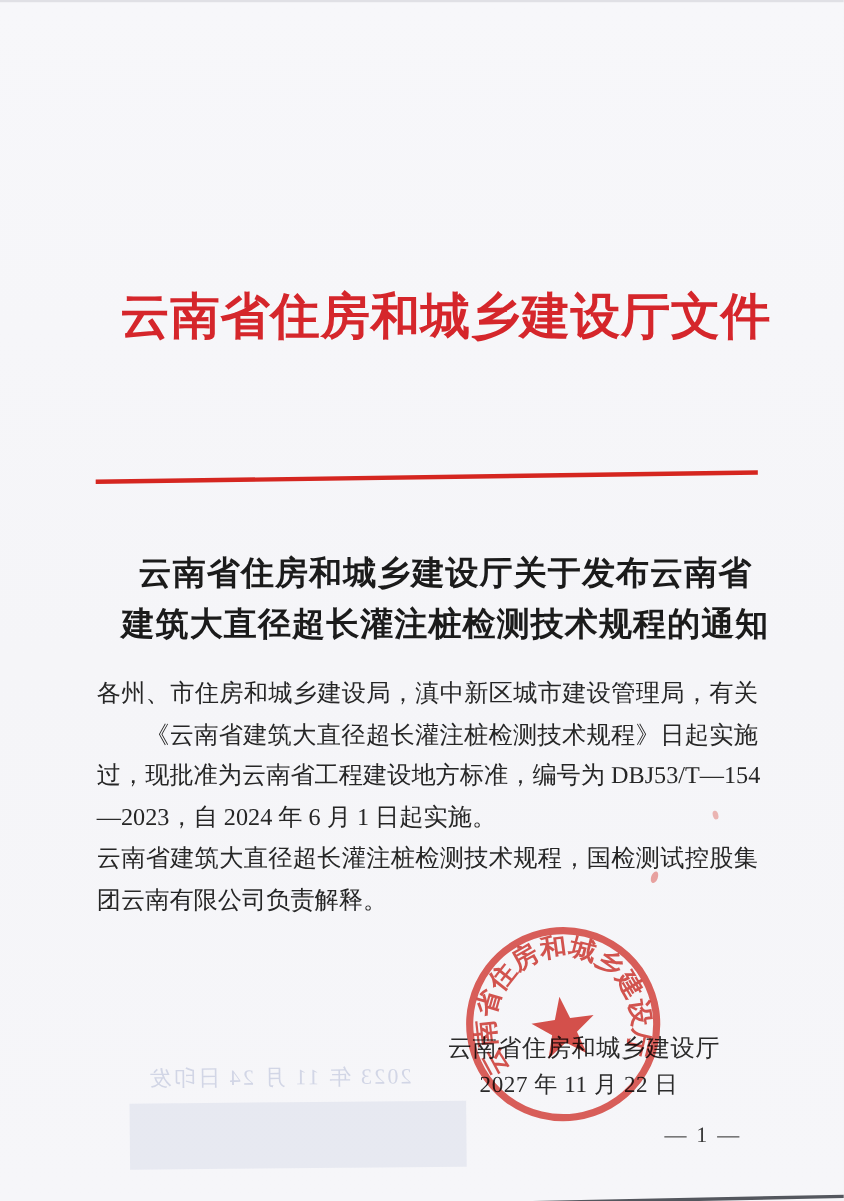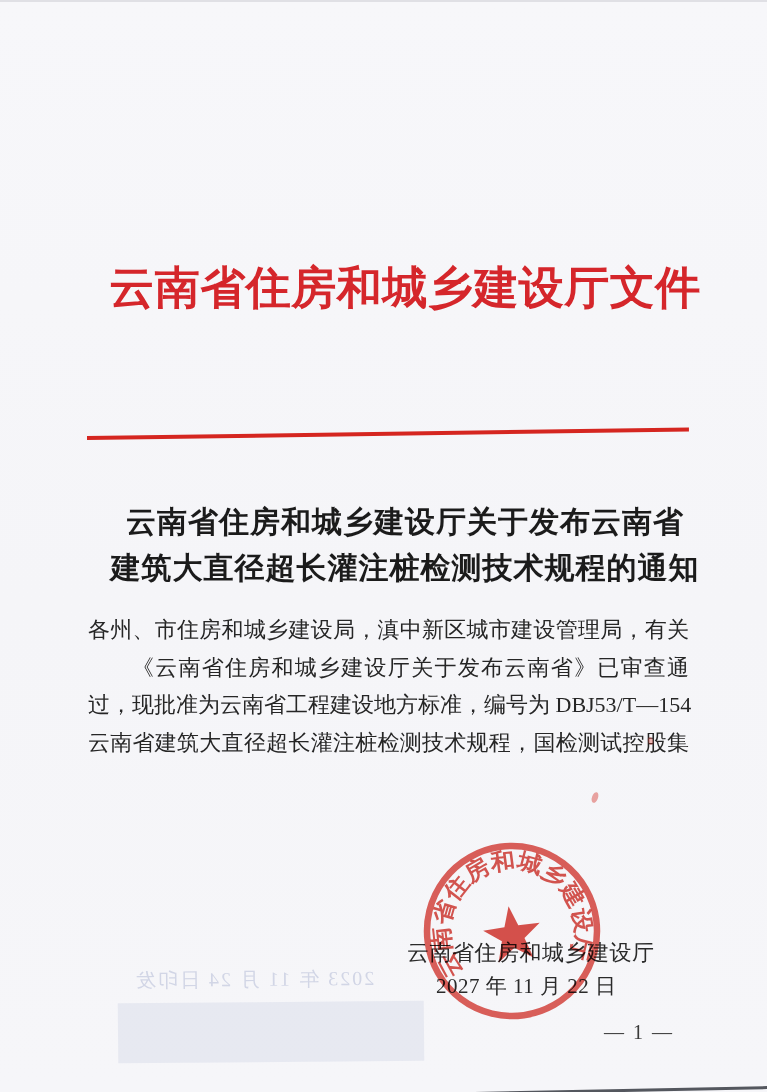--- a/index.html
+++ b/index.html
@@ -86,23 +86,25 @@
 
   <div class="red-rule"></div>
 
   <div class="notice-title">
     <div>云南省住房和城乡建设厅关于发布云南省</div>
     <div>建筑大直径超长灌注桩检测技术规程的通知</div>
   </div>
 
   <div class="body-text">
     <div class="bline just">各州、市住房和城乡建设局，滇中新区城市建设管理局，有关</div>
-    <div class="bline just indent">《云南省住房和城乡建设厅关于发布云南省》已审查通</div>
+    <div class="bline just indent">《云南省建筑大直径超长灌注桩检测技术规程》日起实施</div>
     <div class="bline just">过，现批准为云南省工程建设地方标准，编号为 DBJ53/T—154</div>
+    <div class="bline">—2023，自 2024 年 6 月 1 日起实施。</div>
     <div class="bline just">云南省建筑大直径超长灌注桩检测技术规程，国检测试控股集</div>
+    <div class="bline">团云南有限公司负责解释。</div>
   </div>
 
   <div class="bleed-date">2023 年 11 月 24 日印发</div>
   <div class="bleed-block"></div>
 
   <div class="signature-name">云南省住房和城乡建设厅</div>
   <div class="signature-date">2027 年 11 月 22 日</div>
 
   <div class="seal">
     <svg width="184" height="184" viewBox="0 0 184 184">

